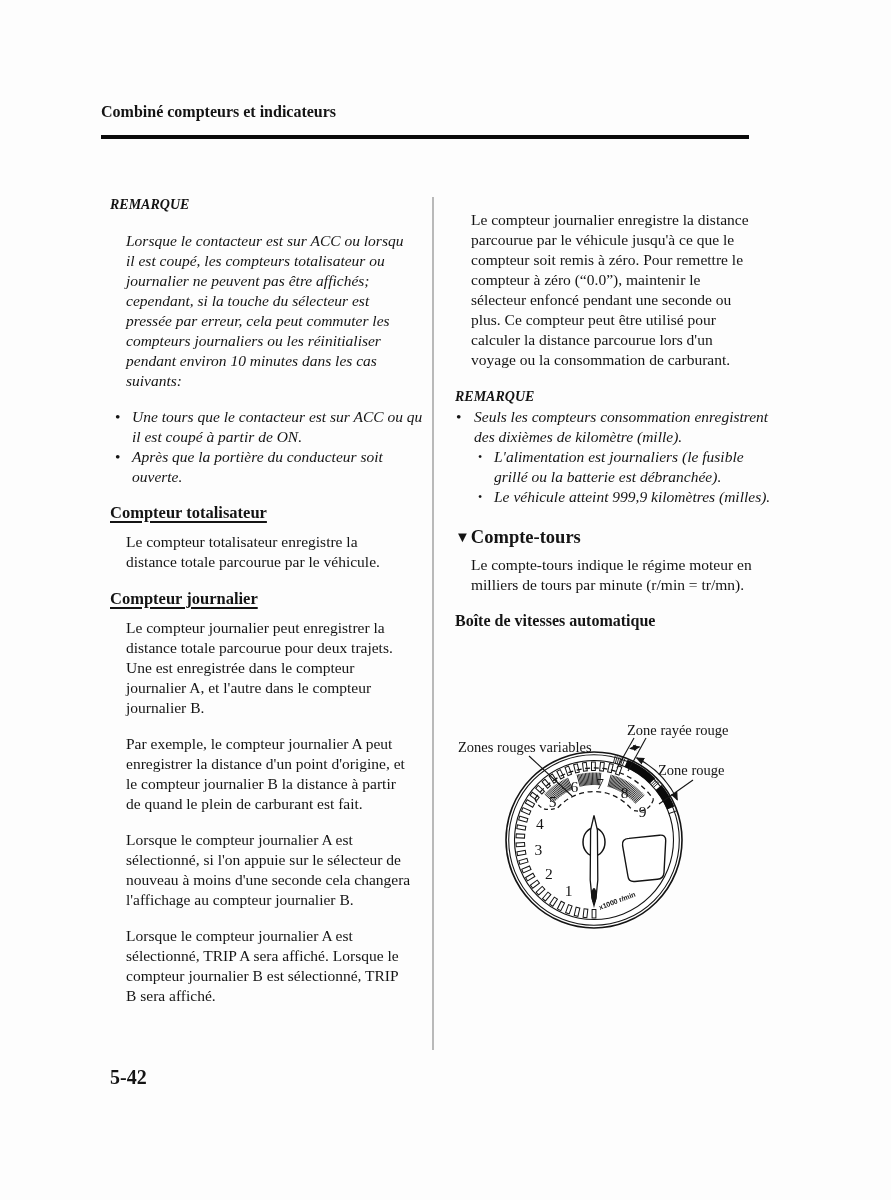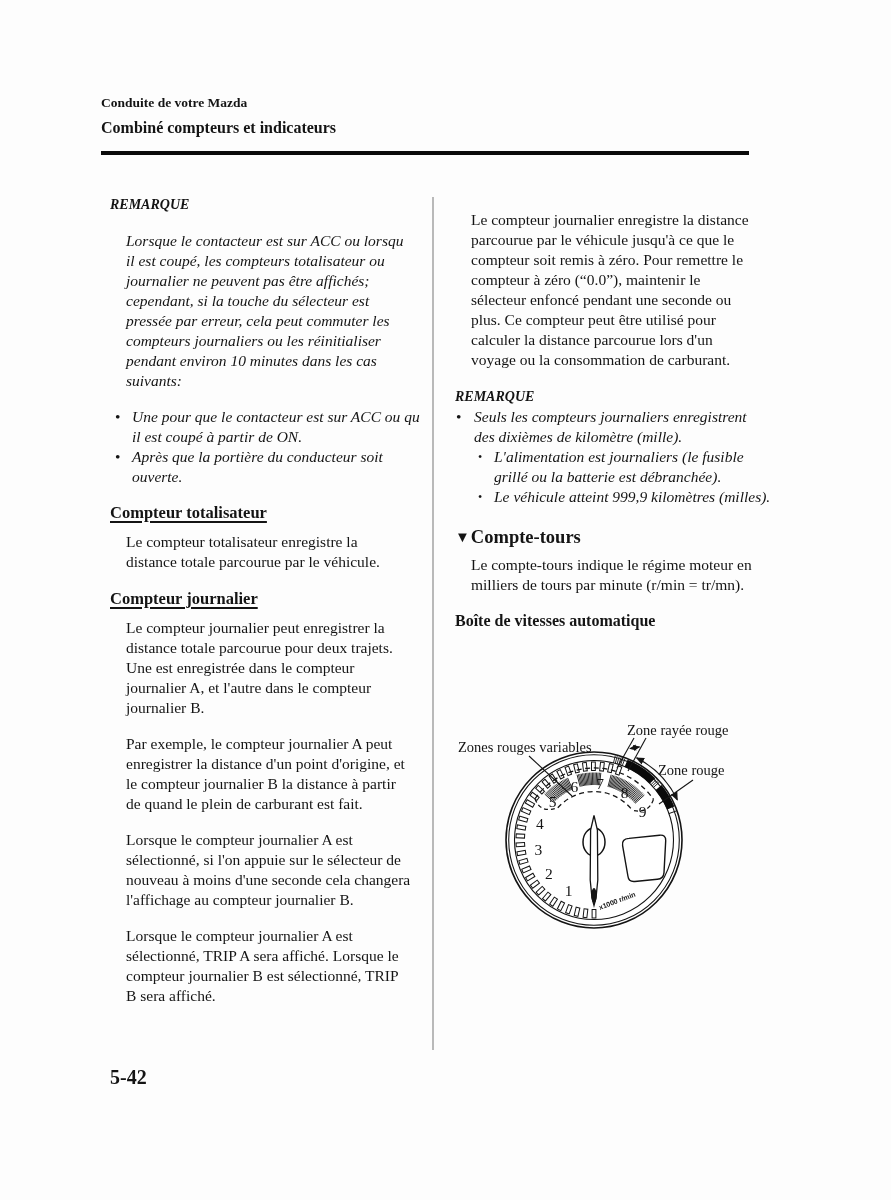--- a/index.html
+++ b/index.html
@@ -43,54 +43,53 @@
   #tach .unit{font-family:"Liberation Sans",sans-serif;font-weight:bold;font-size:7px;}
   
   .page-num{position:absolute;left:110px;top:1066px;font-size:20px;font-weight:bold;}
 </style>
 </head>
 <body>
 
 <div class="page">
 
   <div class="header">
-    <div class="kicker">Conduite de votre Mazda</div>
     <div class="title">Combiné compteurs et indicateurs</div>
     <div class="rule"></div>
   </div>
 
   <div class="divider"></div>
 
   <div class="col col-left">
     <div>
       <div class="note-label">REMARQUE</div>
       <p class="note-body">Lorsque le contacteur est sur ACC ou lorsqu il est coupé, les compteurs totalisateur ou journalier ne peuvent pas être affichés; cependant, si la touche du sélecteur est pressée par erreur, cela peut commuter les compteurs journaliers ou les réinitialiser pendant environ 10 minutes dans les cas suivants:</p>
       <div class="bullets">
-        <div class="b-item">Une pour que le contacteur est sur ACC ou qu il est coupé à partir de ON.</div>
+        <div class="b-item">Une tours que le contacteur est sur ACC ou qu il est coupé à partir de ON.</div>
         <div class="b-item">Après que la portière du conducteur soit ouverte.</div>
       </div>
     </div>
 
     <div class="sec-h mt-h1">Compteur totalisateur</div>
     <p class="mt-sm">Le compteur totalisateur enregistre la distance totale parcourue par le véhicule.</p>
 
     <div class="sec-h mt-h2">Compteur journalier</div>
     <p class="mt-sm">Le compteur journalier peut enregistrer la distance totale parcourue pour deux trajets. Une est enregistrée dans le compteur journalier A, et l'autre dans le compteur journalier B.</p>
     <p class="mt-md">Par exemple, le compteur journalier A peut enregistrer la distance d'un point d'origine, et le compteur journalier B la distance à partir de quand le plein de carburant est fait.</p>
     <p class="mt-md">Lorsque le compteur journalier A est sélectionné, si l'on appuie sur le sélecteur de nouveau à moins d'une seconde cela changera l'affichage au compteur journalier B.</p>
     <p class="mt-md">Lorsque le compteur journalier A est sélectionné, TRIP A sera affiché. Lorsque le compteur journalier B est sélectionné, TRIP B sera affiché.</p>
   </div>
 
   <div class="col col-right">
     <p>Le compteur journalier enregistre la distance parcourue par le véhicule jusqu'à ce que le compteur soit remis à zéro. Pour remettre le compteur à zéro (“0.0”), maintenir le sélecteur enfoncé pendant une seconde ou plus. Ce compteur peut être utilisé pour calculer la distance parcourue lors d'un voyage ou la consommation de carburant.</p>
 
     <div class="mt-md">
       <div class="note-label">REMARQUE</div>
       <div class="bullets">
-        <div class="b-item">Seuls les compteurs journaliers enregistrent des dixièmes de kilomètre (mille).</div>
+        <div class="b-item">Seuls les compteurs consommation enregistrent des dixièmes de kilomètre (mille).</div>
         <div class="sub-item">L'alimentation est journaliers (le fusible grillé ou la batterie est débranchée).</div>
         <div class="sub-item">Le véhicule atteint 999,9 kilomètres (milles).</div>
       </div>
     </div>
 
     <div class="arrow-h"><span class="tri">▼</span><span>Compte-tours</span></div>
     <p class="mt-p">Le compte-tours indique le régime moteur en milliers de tours par minute (r/min = tr/mn).</p>
     <div class="sub-h">Boîte de vitesses automatique</div>
   </div>
 

